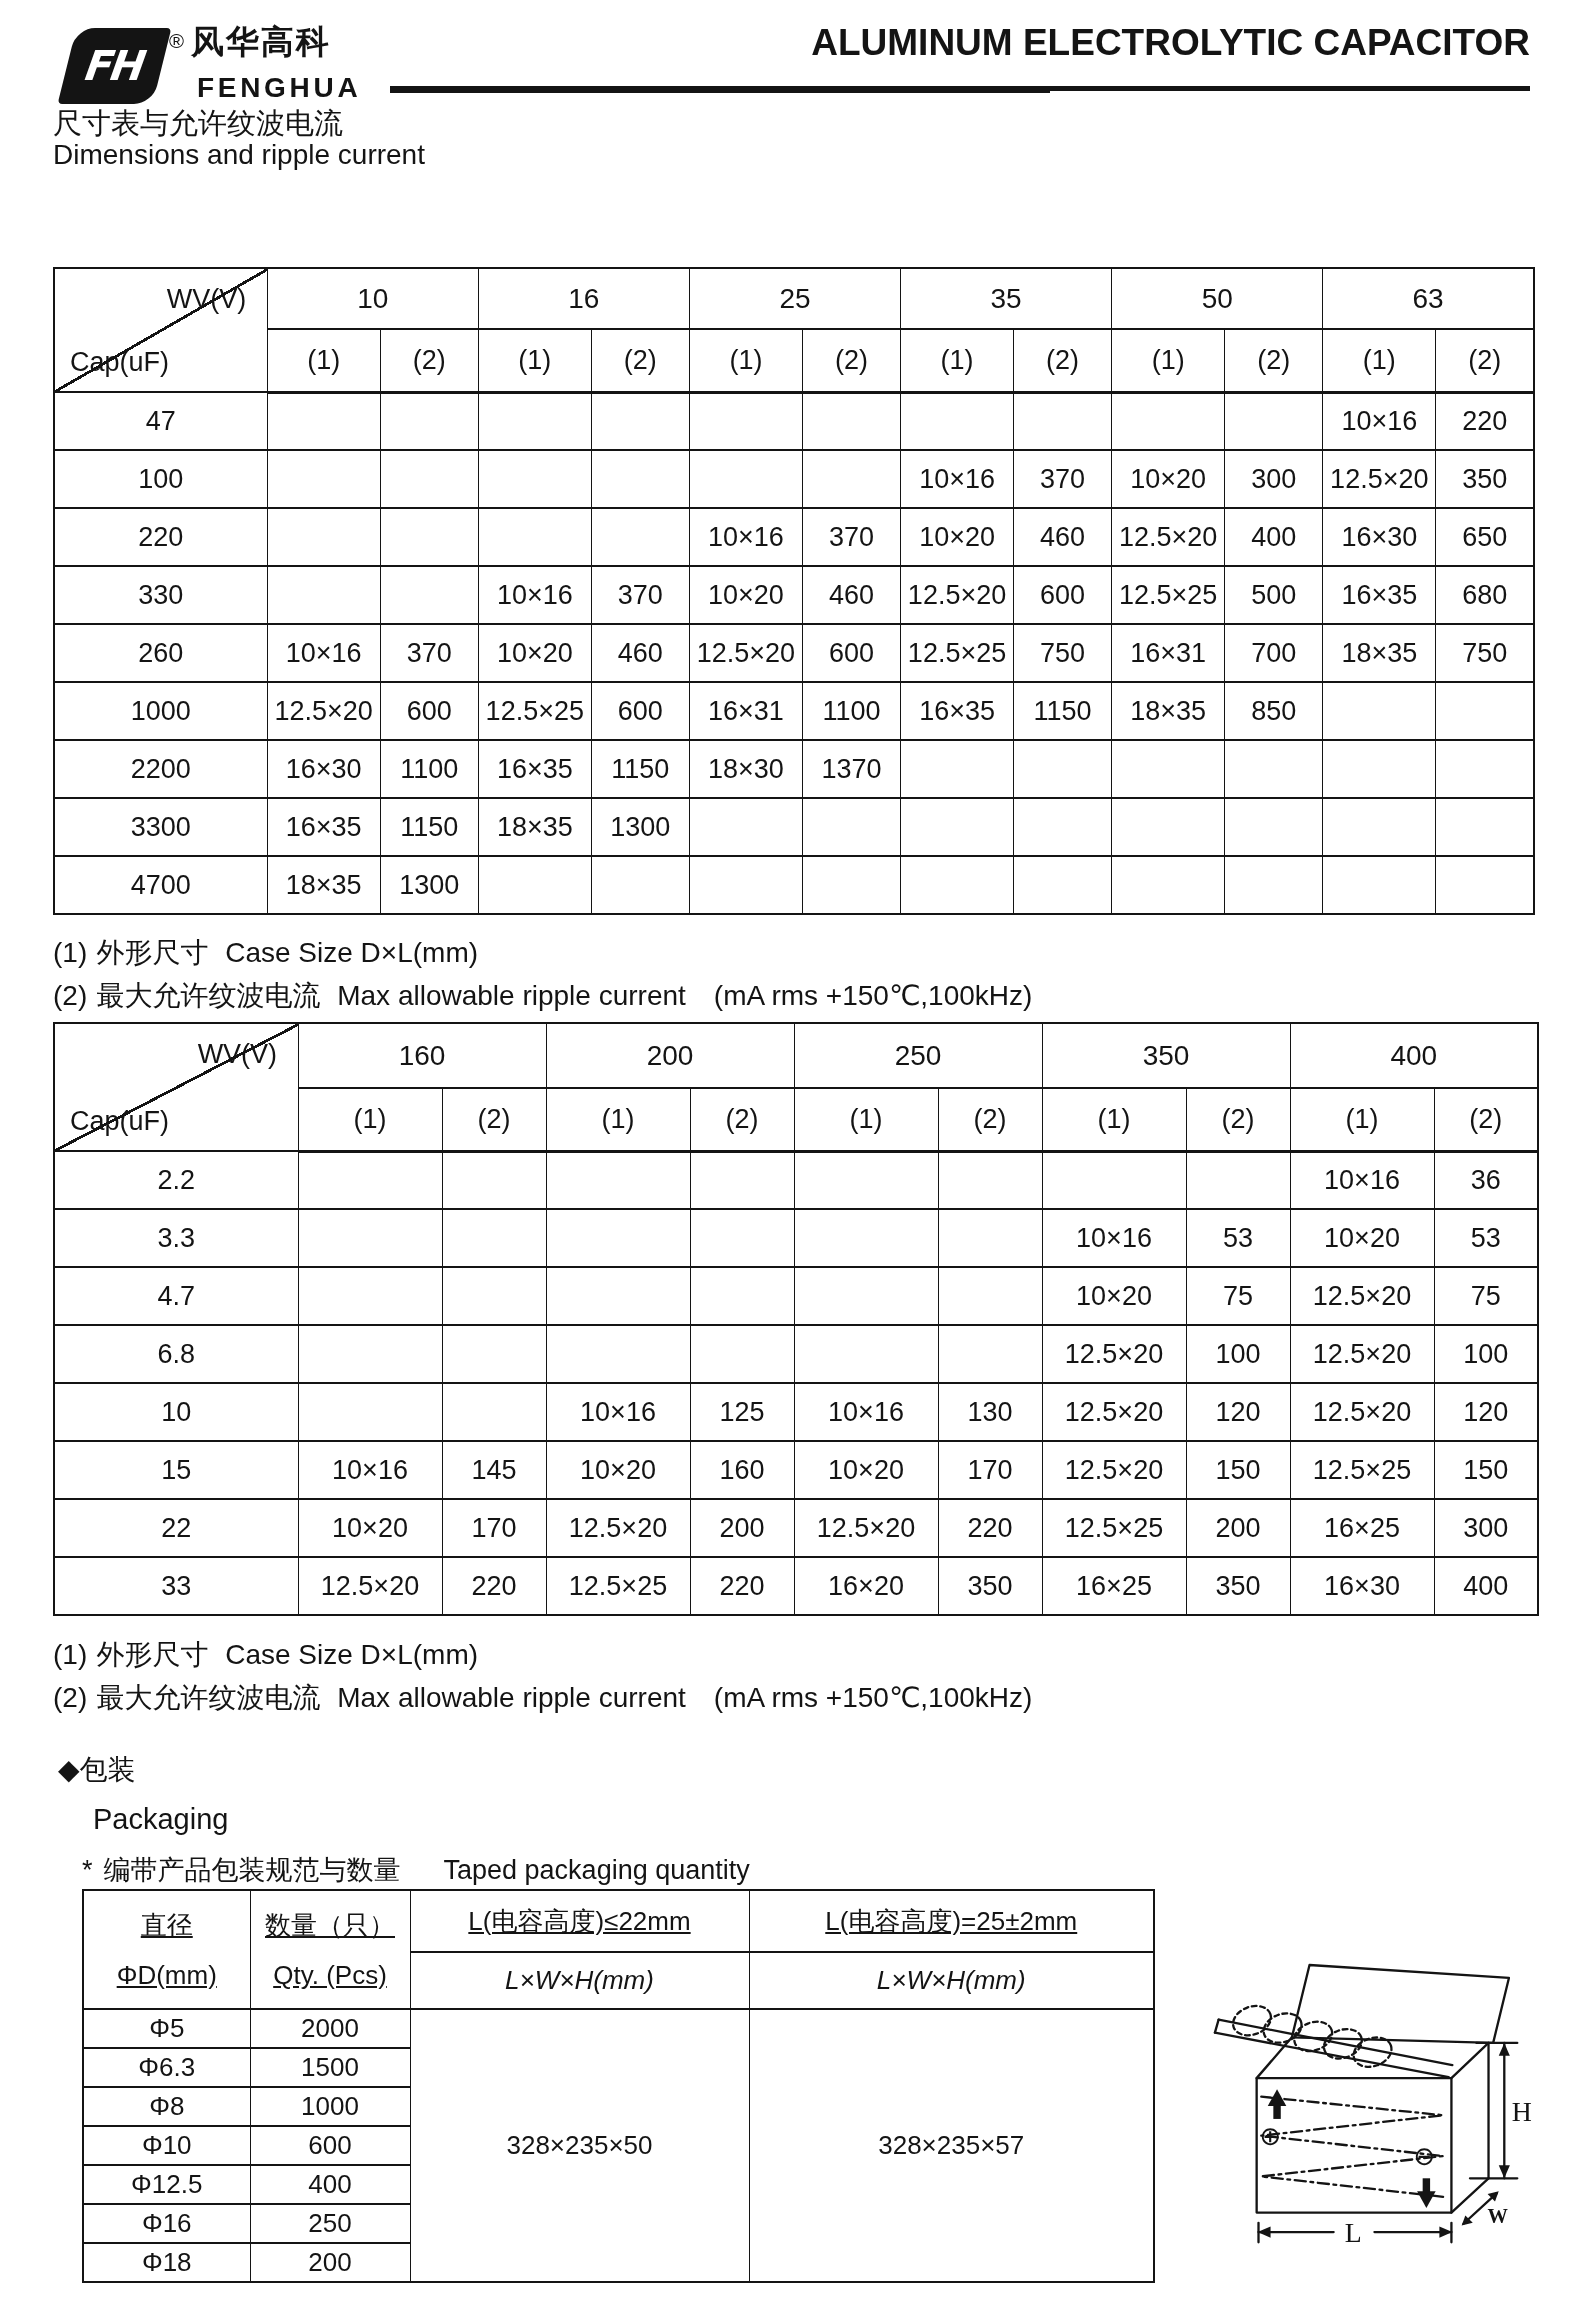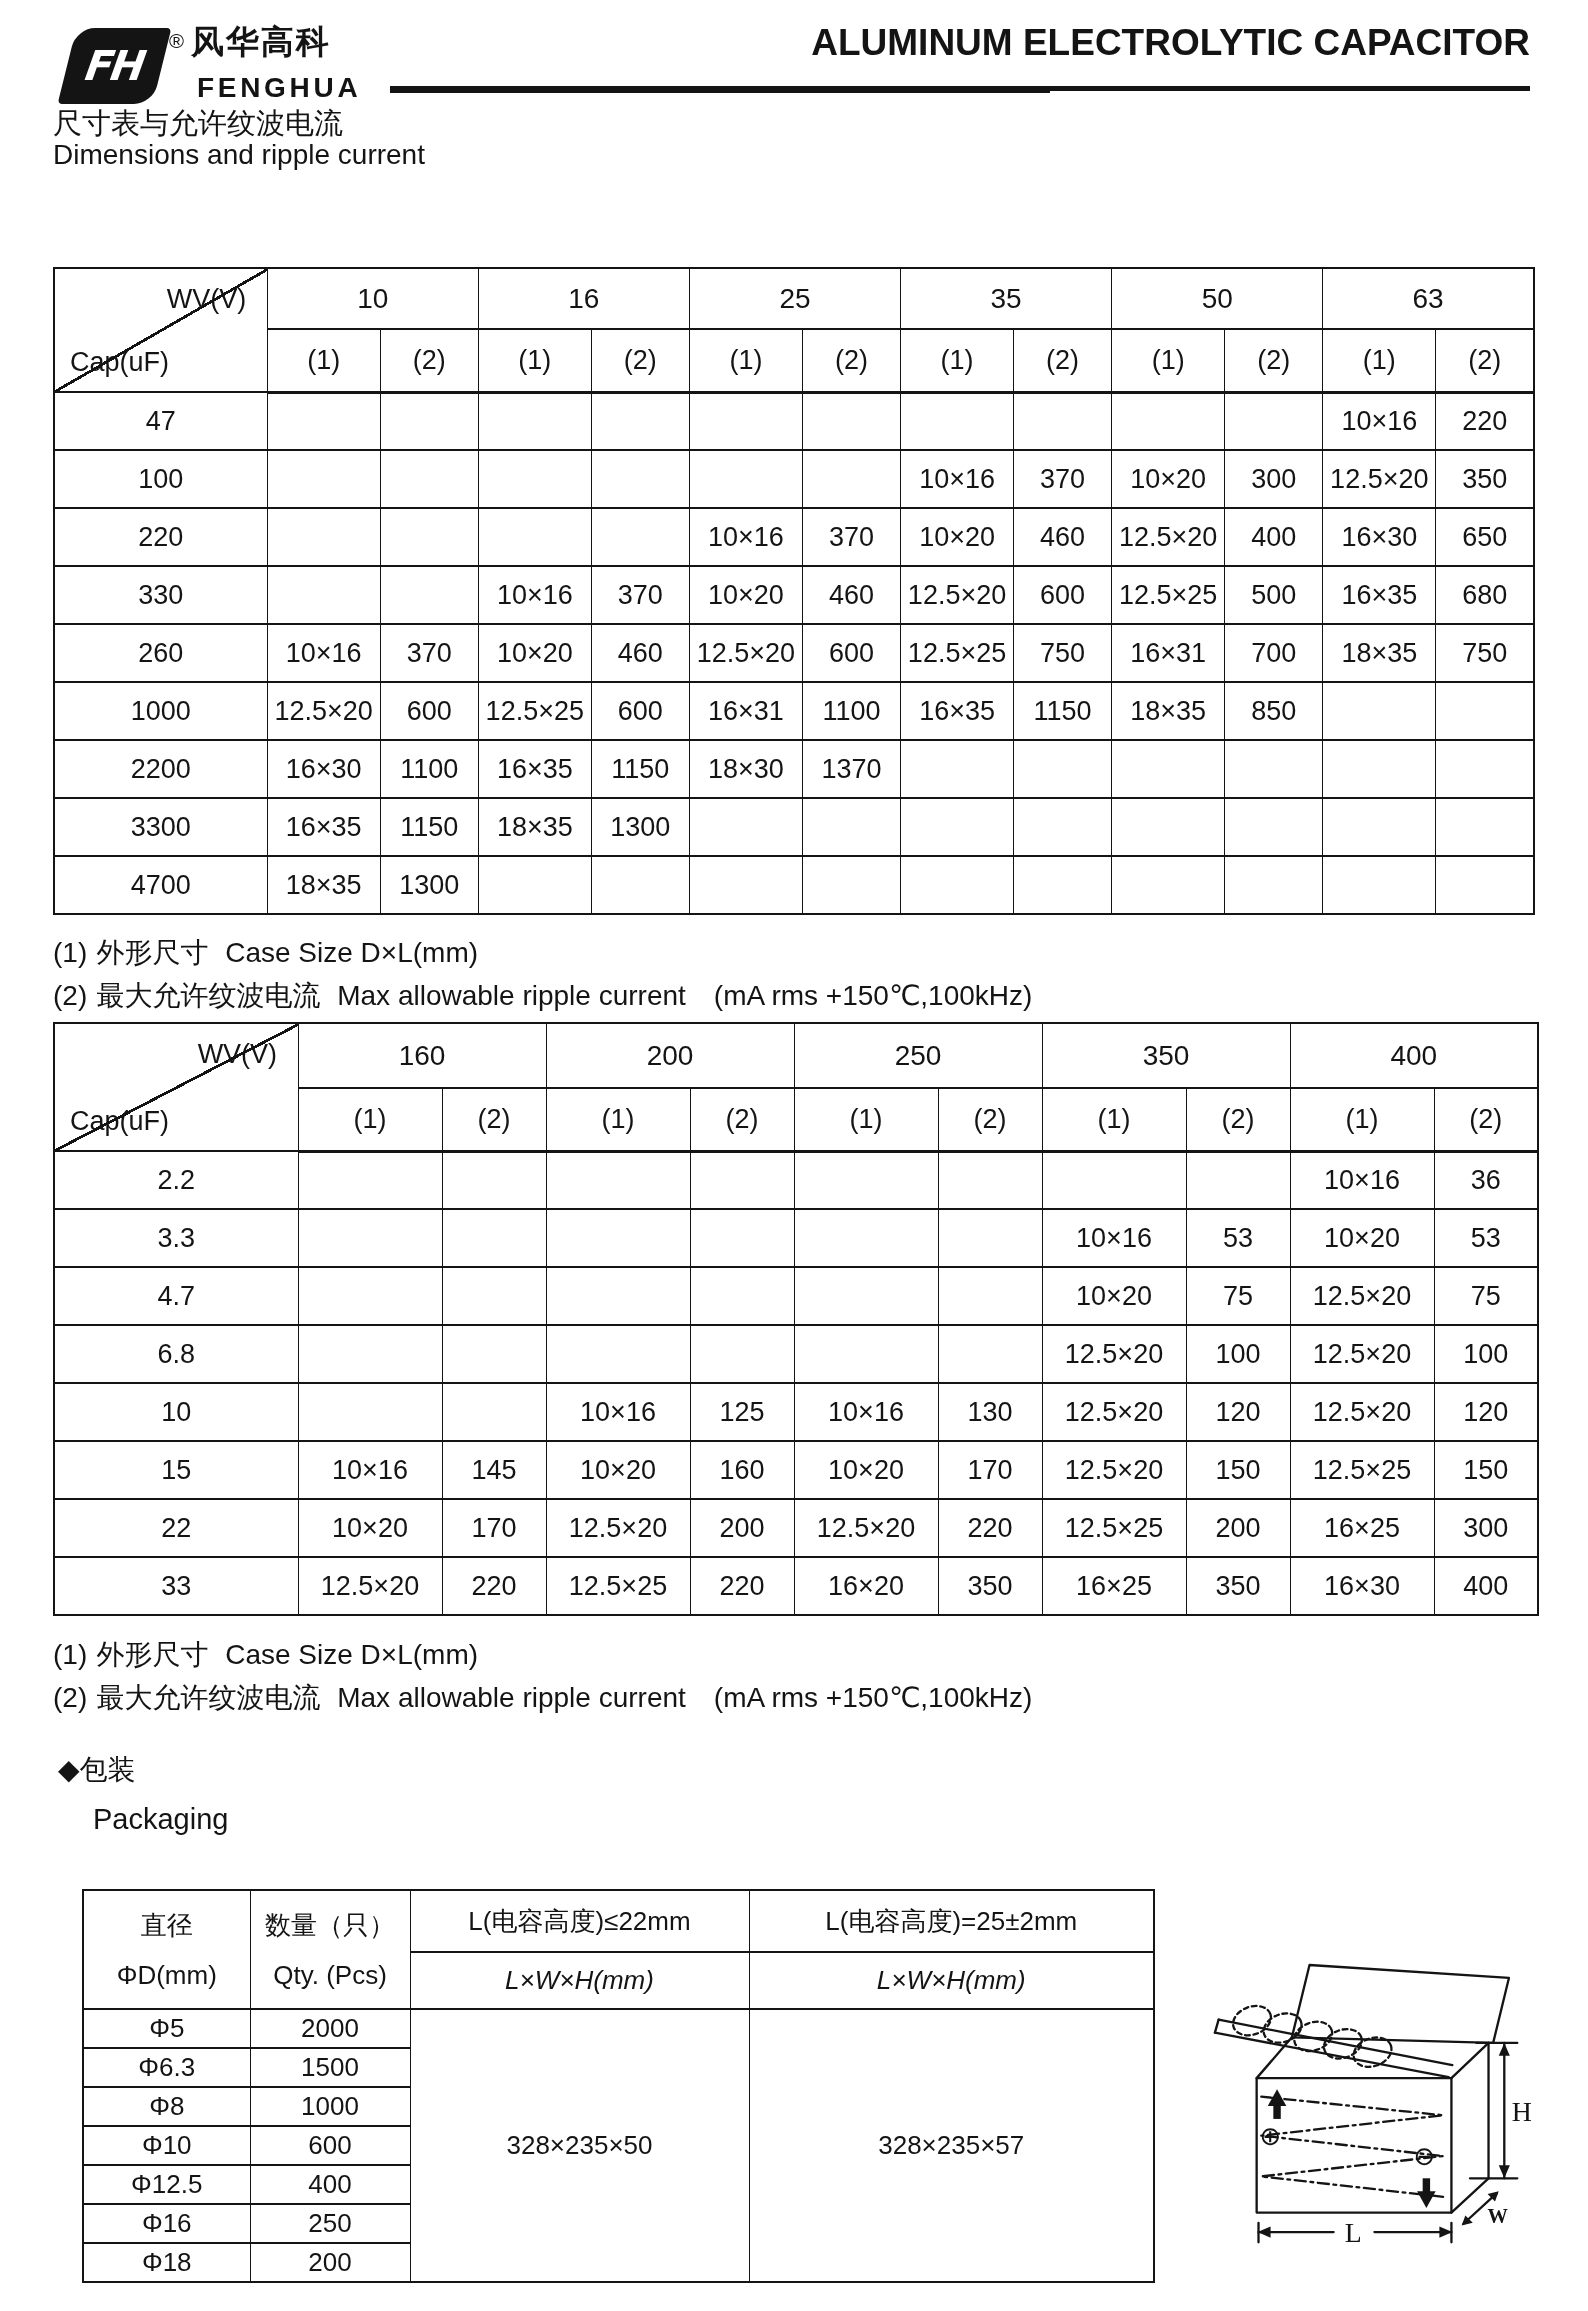--- a/index.html
+++ b/index.html
@@ -48,21 +48,21 @@
       #141414 calc(50% - 0.9px), #141414 calc(50% + 1.9px), transparent calc(50% + 1.9px)); }
   .corner .wv  { position:absolute; top:15px; right:20.4px; }
   .corner .cap { position:absolute; bottom:13px; left:15px; }
 
   
   .pack-title { left:58px; top:1751px; font-size:28px; }
   .pack-en { left:93px; top:1803px; font-size:29px; }
   .pack-sub { left:82px; top:1852px; font-size:27px; white-space:nowrap; }
   .pack-sub .cn { margin-left:11px; margin-right:43px; }
   #t3 { left:82px; top:1889px; width:1071px; }
-  #t3 thead tr:first-child { height:61px; } #t3 thead tr:last-child { height:56px;font-style:italic; }
+  #t3 thead tr:first-child { height:61px;text-decoration:underline; } #t3 thead tr:last-child { height:56px;font-style:italic; }
   #t3 tbody tr { height:39px; }
   #t3 th, #t3 td { font-size:26px; }
   #t3 .hdr2 { height:117px; }
   #t3 .hdr2 .two { display:flex; flex-direction:column; justify-content:space-around;
     height:117px; padding:9.3px 0; }
   #boxfig { left:1187px; top:1939px; width:399px; height:371px; }
   #boxfig text { font-family:"Liberation Serif","DejaVu Serif",serif; fill:#141414; stroke:none; }
   #boxfig text.sym { font-family:"DejaVu Sans",sans-serif; }
 </style>
 </head>
@@ -447,20 +447,23 @@
     </p>
     <p>
       <span class="num">(2)</span><span class="cn">最大允许纹波电流</span><span class="en">Max allowable ripple current</span><span>(mA rms +150℃,100kHz)</span>
     </p>
   </div>
 
   <div class="abs pack-title">
     <span>◆</span><span>包装</span>
   </div>
   <div class="abs pack-en">Packaging</div>
+  <div class="abs pack-sub">
+    <span>*</span><span class="cn">编带产品包装规范与数量</span><span>Taped packaging quantity</span>
+  </div>
 
   <table id="t3" class="abs grid">
     <colgroup>
       <col style="width:167px">
         <col style="width:160px">
         <col style="width:339px">
         <col style="width:405px">
     </colgroup>
     <thead>
       <tr>

